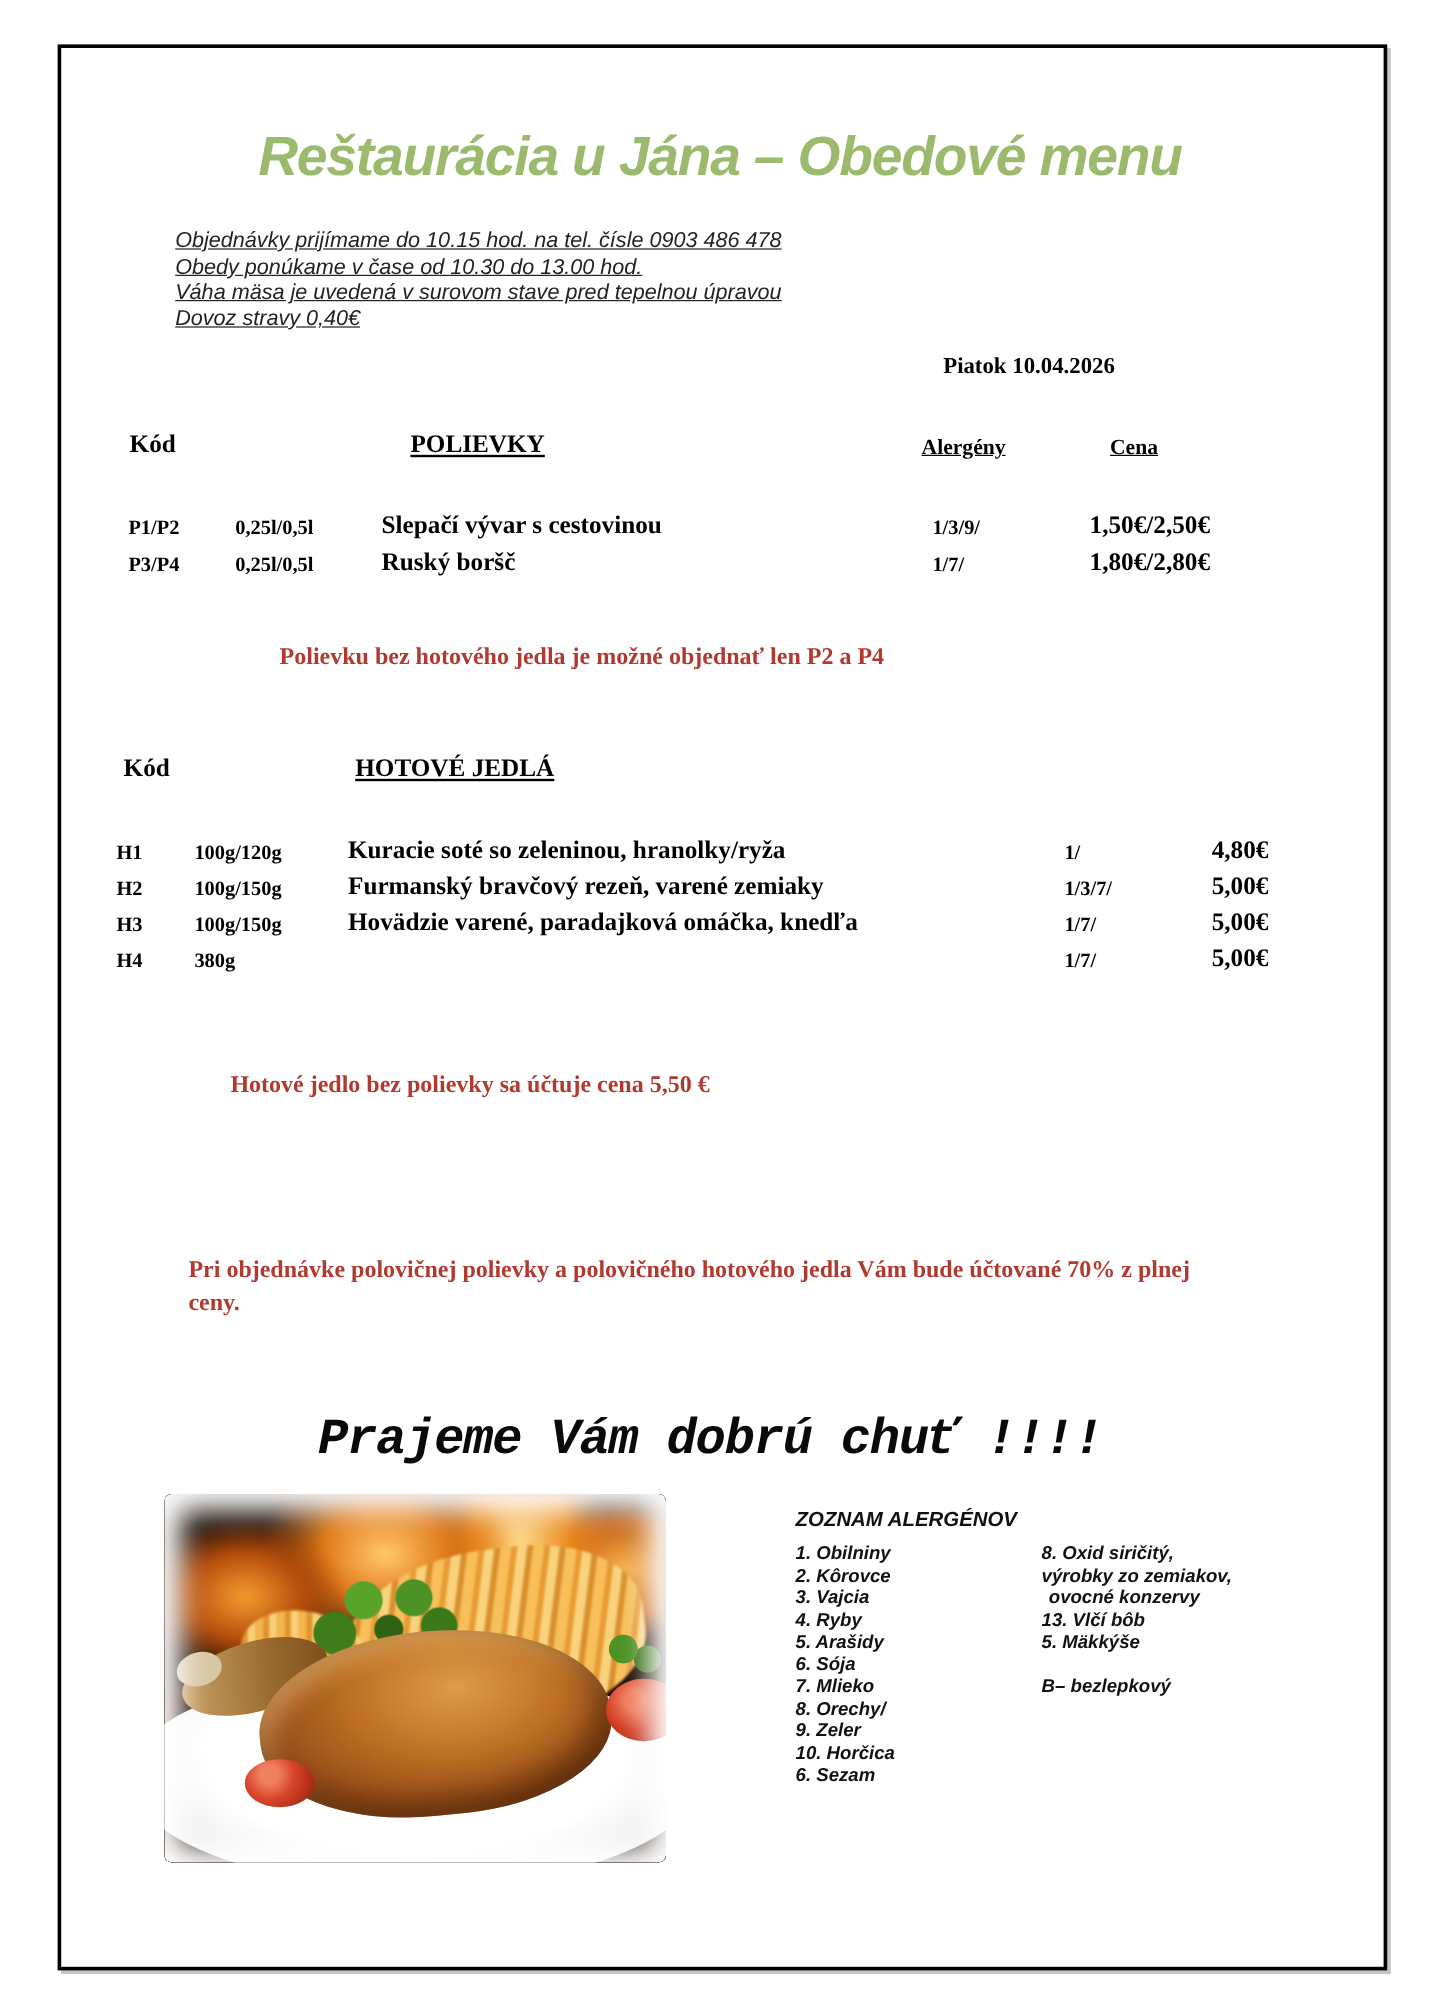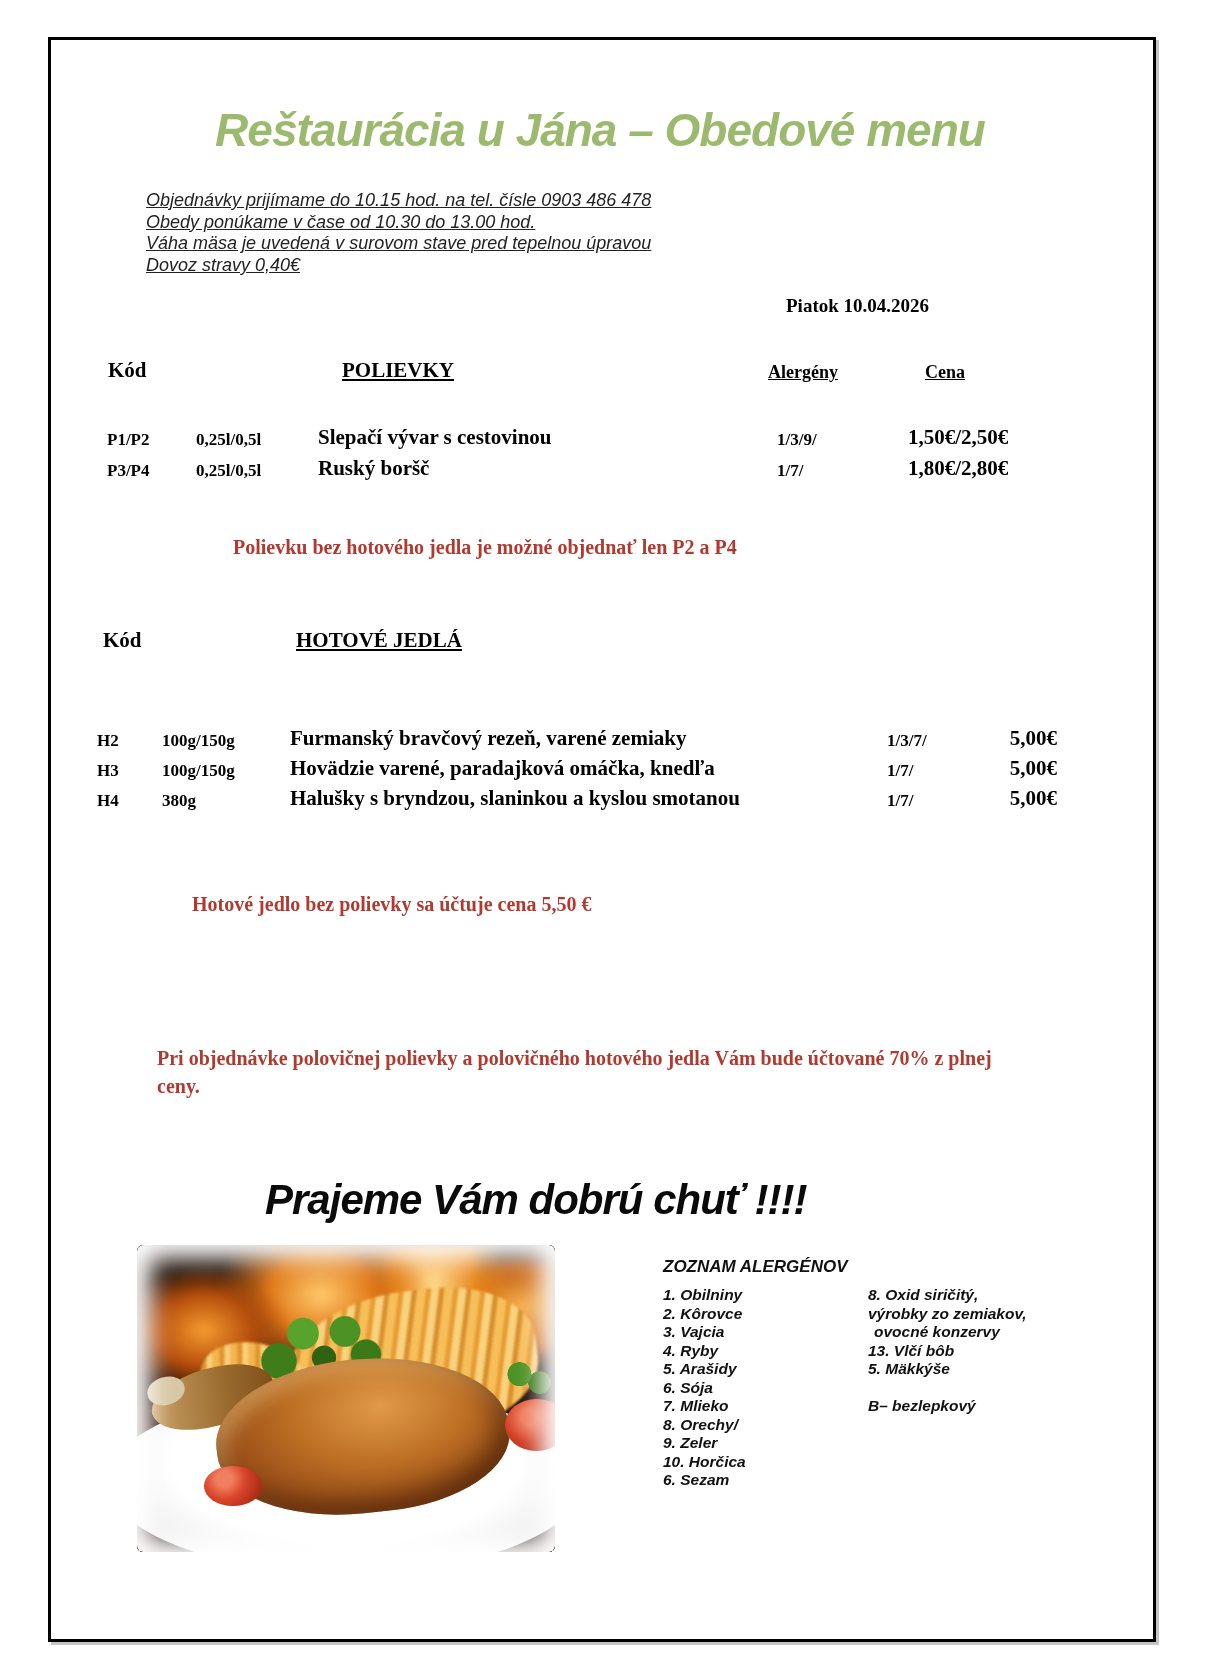--- a/index.html
+++ b/index.html
@@ -40,21 +40,21 @@
   
   .mc{left:97px;top:5px;font-size:17px;}
   .ms{left:162px;top:5px;font-size:17px;}
   .mn{left:290px;top:0;font-size:21px;}
   .ma{left:887px;top:5px;font-size:17px;}
   .mp{left:945px;top:0;width:112px;text-align:right;font-size:21px;}
 
   .red-note{font-weight:bold;font-size:20px;color:var(--note-red);white-space:nowrap;}
   .red-par{font-weight:bold;font-size:20px;color:var(--note-red);width:850px;line-height:28px;}
 
-  .farewell{left:265px;top:1176px;font-family:Liberation Sans, sans-serif;
+  .farewell{left:265px;top:1176px;font-family:Liberation Mono, monospace;
             font-weight:bold;font-style:italic;font-size:42px;color:#0a0a0a;
             letter-spacing:-1px;white-space:nowrap;}
 
   
   .alg{left:663px;top:1258px;font-family:"Liberation Sans",sans-serif;
        font-style:italic;font-weight:bold;color:#111;}
   .alg-title{font-size:17px;line-height:18.5px;}
   .alg-col{position:absolute;top:28px;left:0;width:200px;font-size:15.5px;line-height:18.5px;}
   .alg-col2{left:205px;width:230px;}
   .alg-col div{min-height:18.5px;}
@@ -142,38 +142,44 @@
     <span class="sn">Ruský boršč</span>
     <span class="sa">1/7/</span>
     <span class="sp">1,80€/2,80€</span>
   </div>
 
   <div class="abs red-note" style="left:233px;top:536px;">Polievku bez hotového jedla je možné objednať len P2 a P4</div>
 
   <div class="abs h-kod" style="left:103px;top:628px;">Kód</div>
   <div class="abs h-sec" style="left:296px;top:628px;">HOTOVÉ JEDLÁ</div>
 
+  <div class="row" style="top:696px;">
+    <span class="mc">H1</span>
+    <span class="ms">100g/120g</span>
+    <span class="mn">Kuracie soté so zeleninou, hranolky/ryža</span>
+    <span class="ma">1/</span>
+    <span class="mp">4,80€</span>
+  </div>
   <div class="row" style="top:726px;padding-left:12px;">
     <span class="mc">H2</span>
     <span class="ms">100g/150g</span>
     <span class="mn">Furmanský bravčový rezeň, varené zemiaky</span>
     <span class="ma">1/3/7/</span>
     <span class="mp">5,00€</span>
   </div>
   <div class="row" style="top:756px;">
     <span class="mc">H3</span>
     <span class="ms">100g/150g</span>
     <span class="mn">Hovädzie varené, paradajková omáčka, knedľa</span>
     <span class="ma">1/7/</span>
     <span class="mp">5,00€</span>
   </div>
   <div class="row" style="top:786px;">
     <span class="mc">H4</span>
     <span class="ms">380g</span>
-    <span class="mn">Halušky s bryndzou, slaninkou a kyslou smotanou</span>
     <span class="ma">1/7/</span>
     <span class="mp">5,00€</span>
   </div>
 
   <div class="abs red-note" style="left:192px;top:893px;">Hotové jedlo bez polievky sa účtuje cena 5,50 €</div>
 
   <div class="abs red-par" style="left:157px;top:1044px;">Pri objednávke polovičnej polievky a polovičného hotového jedla Vám bude účtované 70% z plnej ceny.</div>
 
   <div class="abs farewell">Prajeme Vám dobrú chuť !!!!</div>
 

